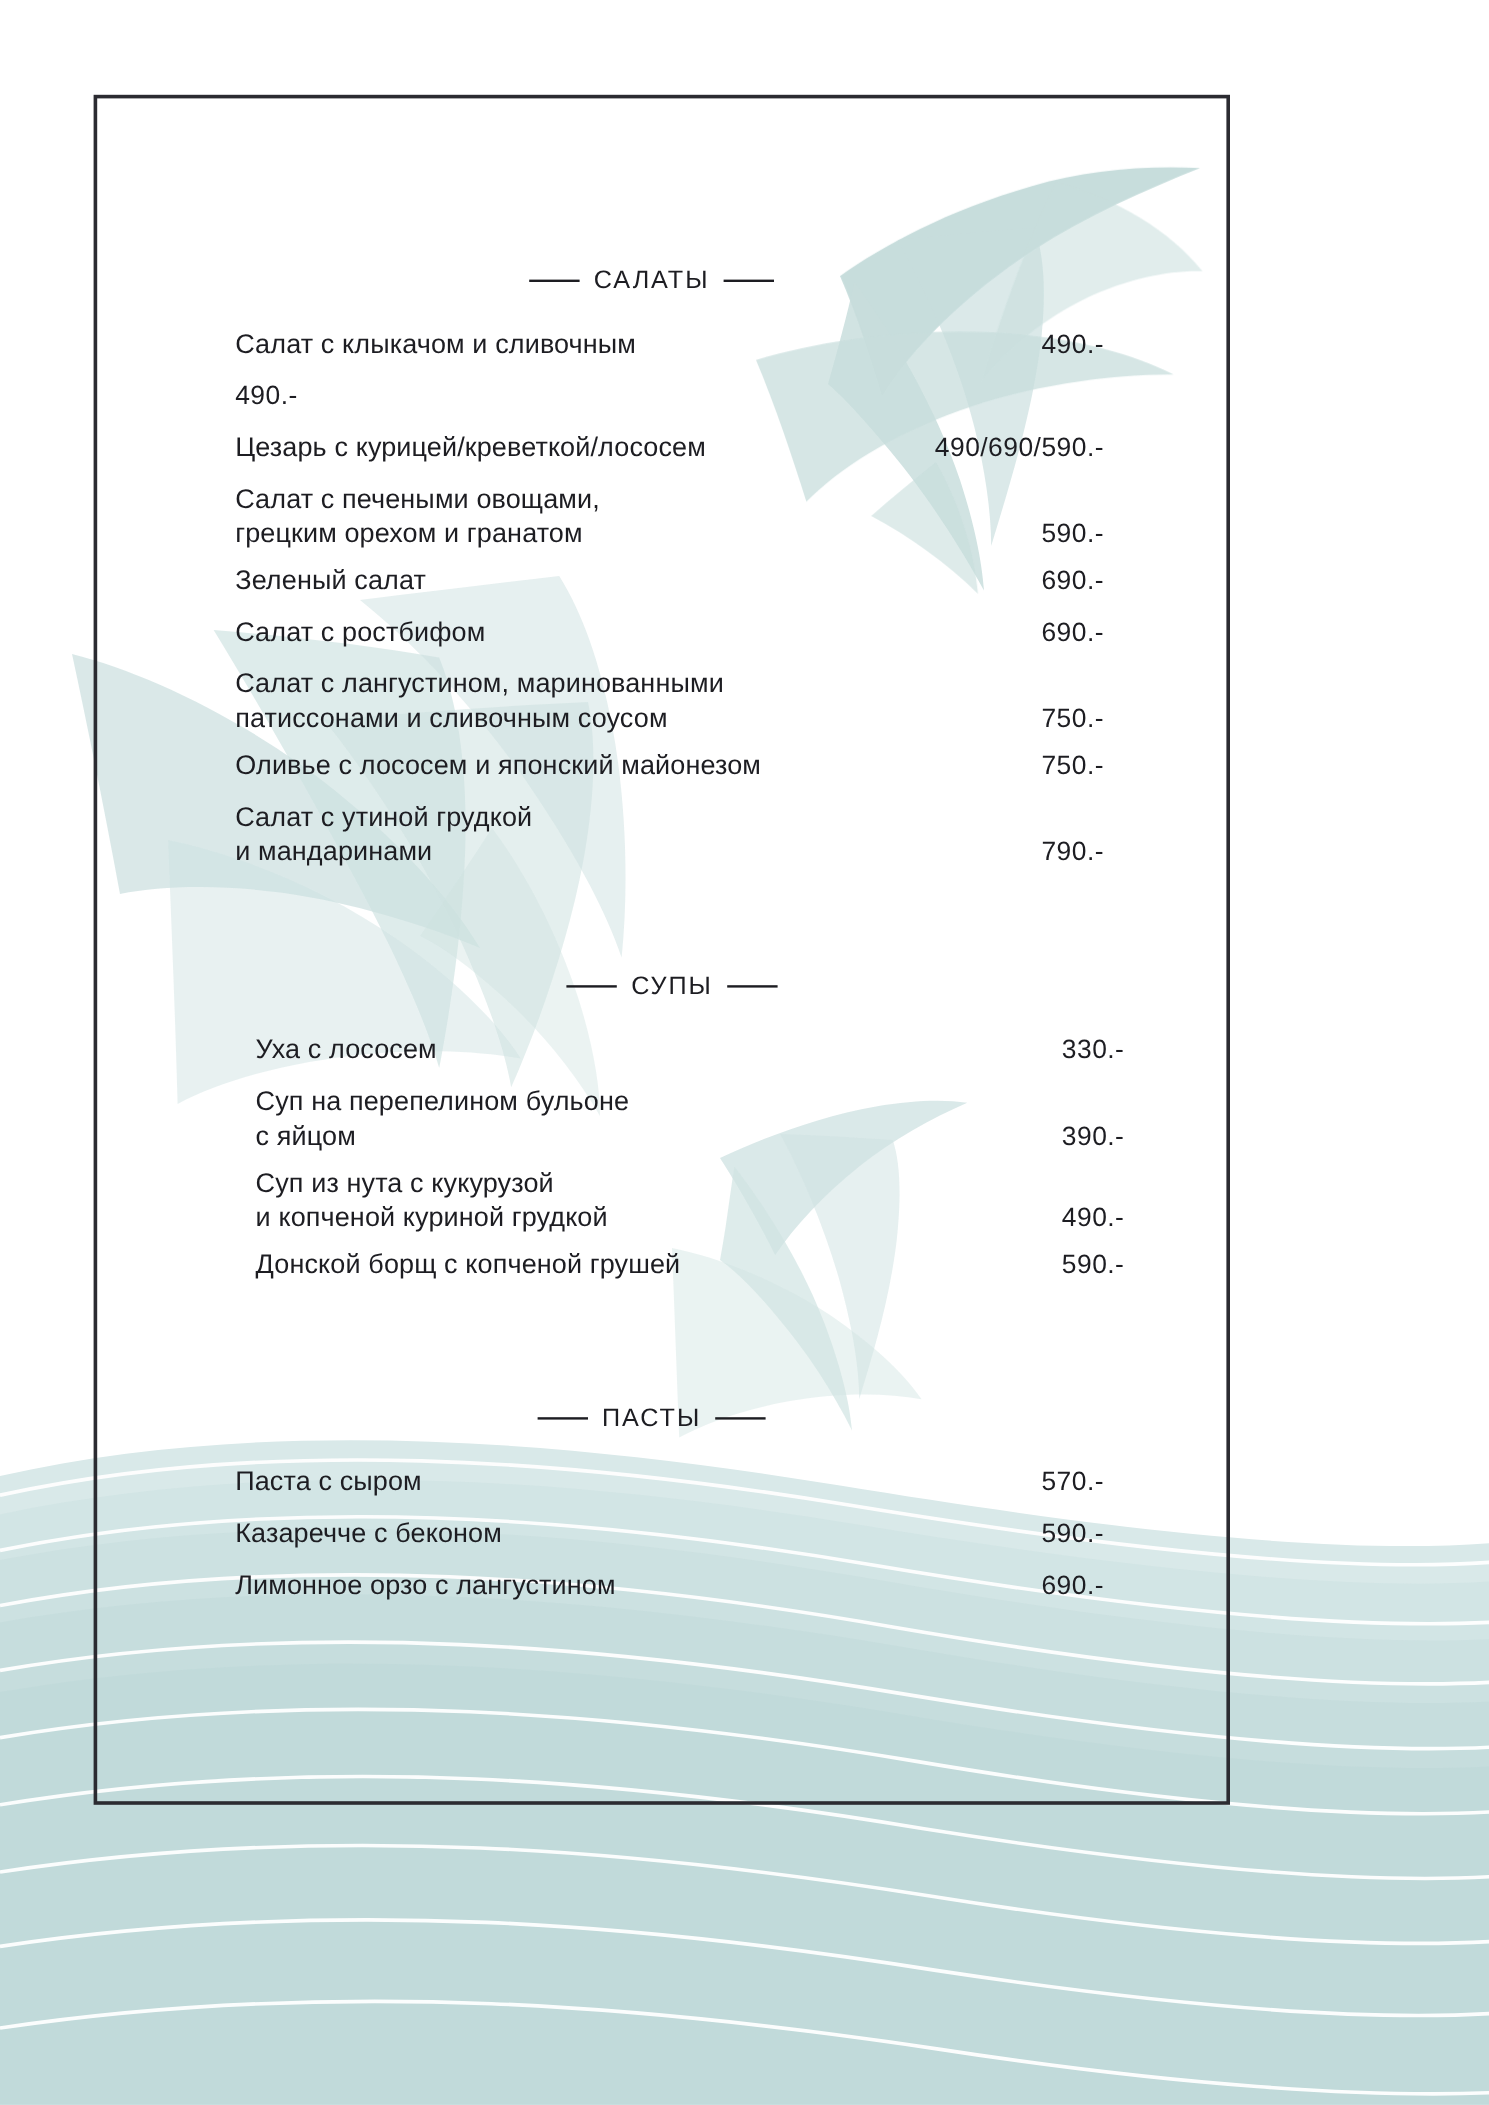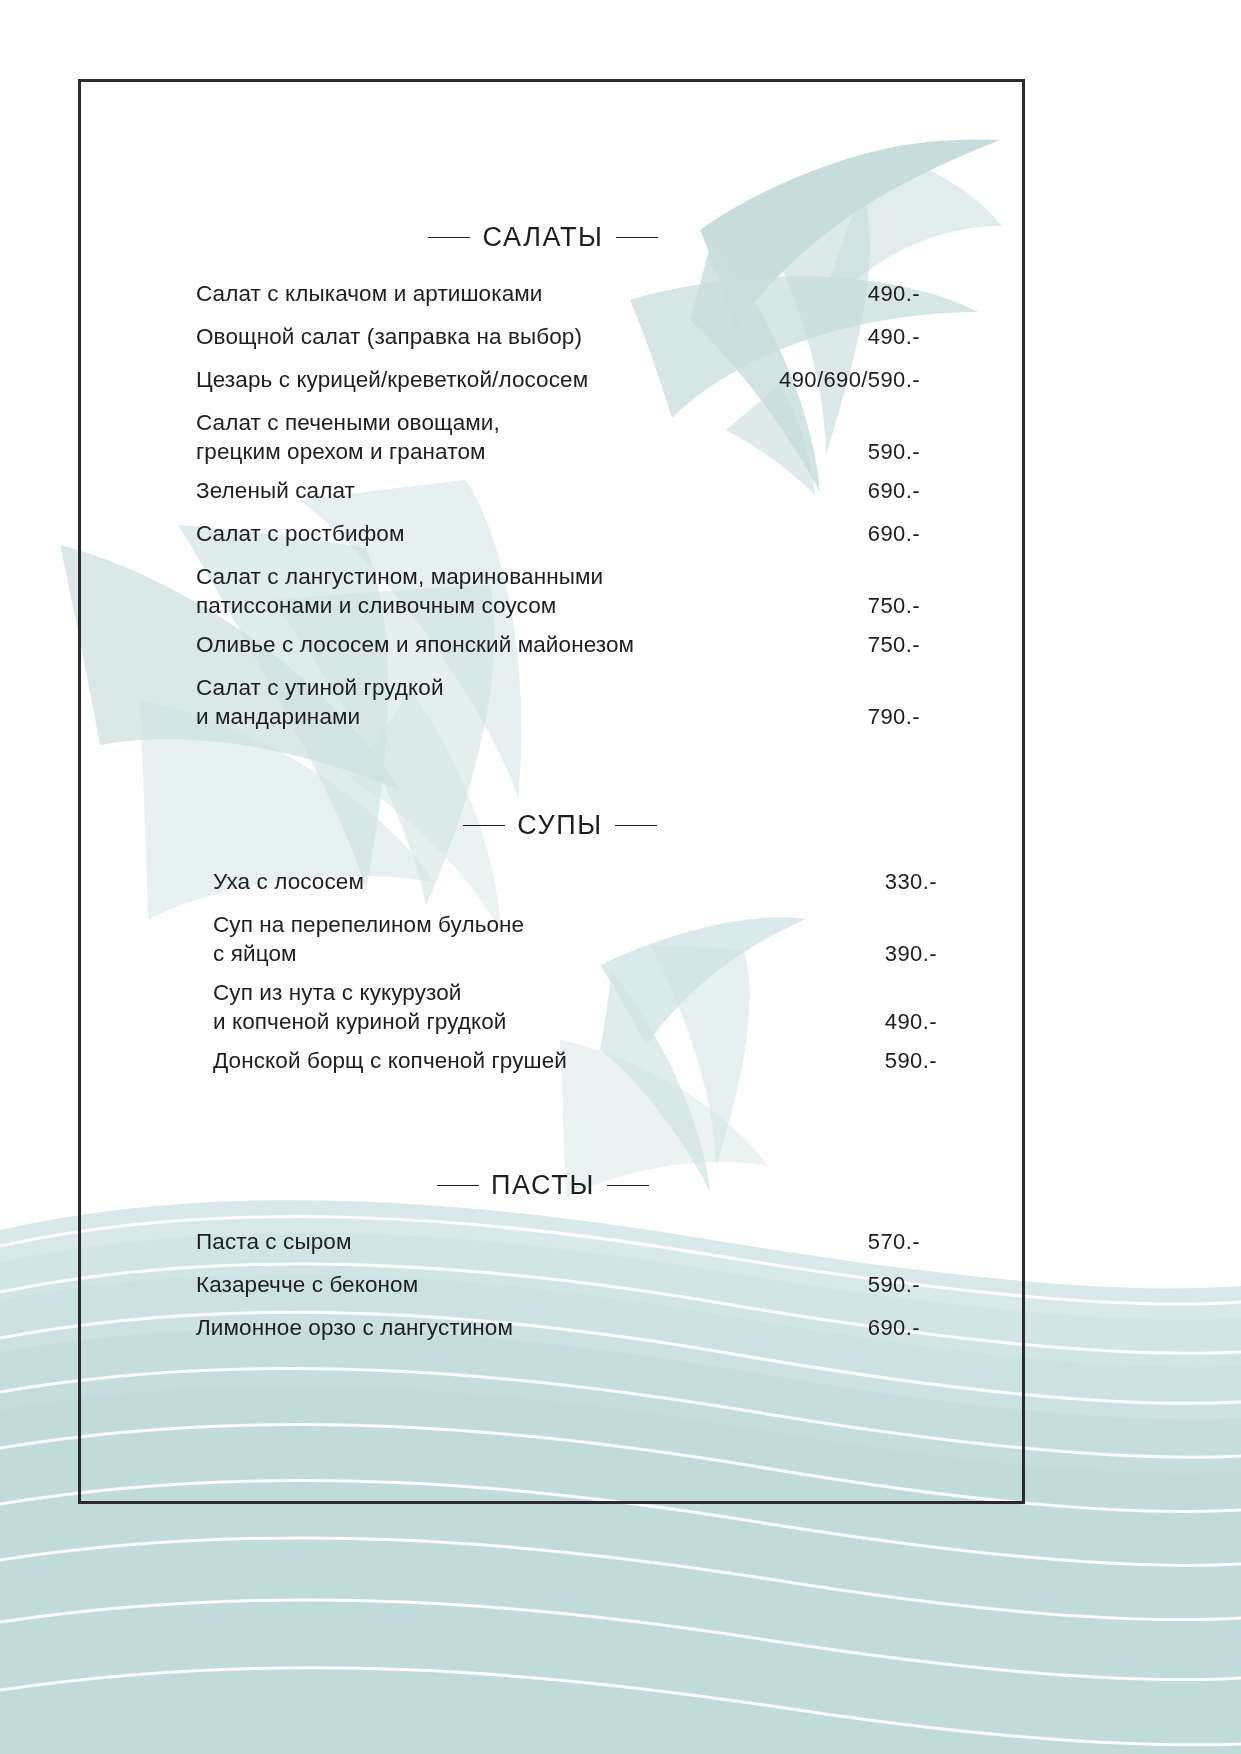--- a/index.html
+++ b/index.html
@@ -55,21 +55,21 @@
   }
   #salads-block { top: 222px; }
   #soups-block  { top: 810px; margin-left: 17px; }
   #pastas-block { top: 1170px; }
 
   .section-heading {
     display: flex;
     align-items: center;
     justify-content: center;
     gap: 12px;
-    font-size: 27px;
+    font-size: 21px;
     letter-spacing: 1.6px;
     font-weight: 400;
     color: #1d1d22;
     margin: 0 0 26px 0;
     padding-right: 30px;
   }
   .section-heading .rule {
     display: block;
     width: 42px;
     height: 1.6px;
@@ -202,25 +202,24 @@
 <div class="page">
 
   <section class="menu-block" id="salads-block">
     <h2 class="section-heading">
       <span class="rule"></span>
       <span>САЛАТЫ</span>
       <span class="rule"></span>
     </h2>
     <div class="item-list">
       <div class="menu-item">
-        <span class="item-name">Салат с клыкачом и артишоками</span>
+        <span class="item-name">Салат с клыкачом и сливочным</span>
         <span class="item-price">490.-</span>
       </div>
       <div class="menu-item">
-        <span class="item-name">Овощной салат (заправка на выбор)</span>
         <span class="item-price">490.-</span>
       </div>
       <div class="menu-item">
         <span class="item-name">Цезарь с курицей/креветкой/лососем</span>
         <span class="item-price">490/690/590.-</span>
       </div>
       <div class="menu-item two-line">
         <span class="item-name">Салат с печеными овощами,
 грецким орехом и гранатом</span>
         <span class="item-price">590.-</span>

